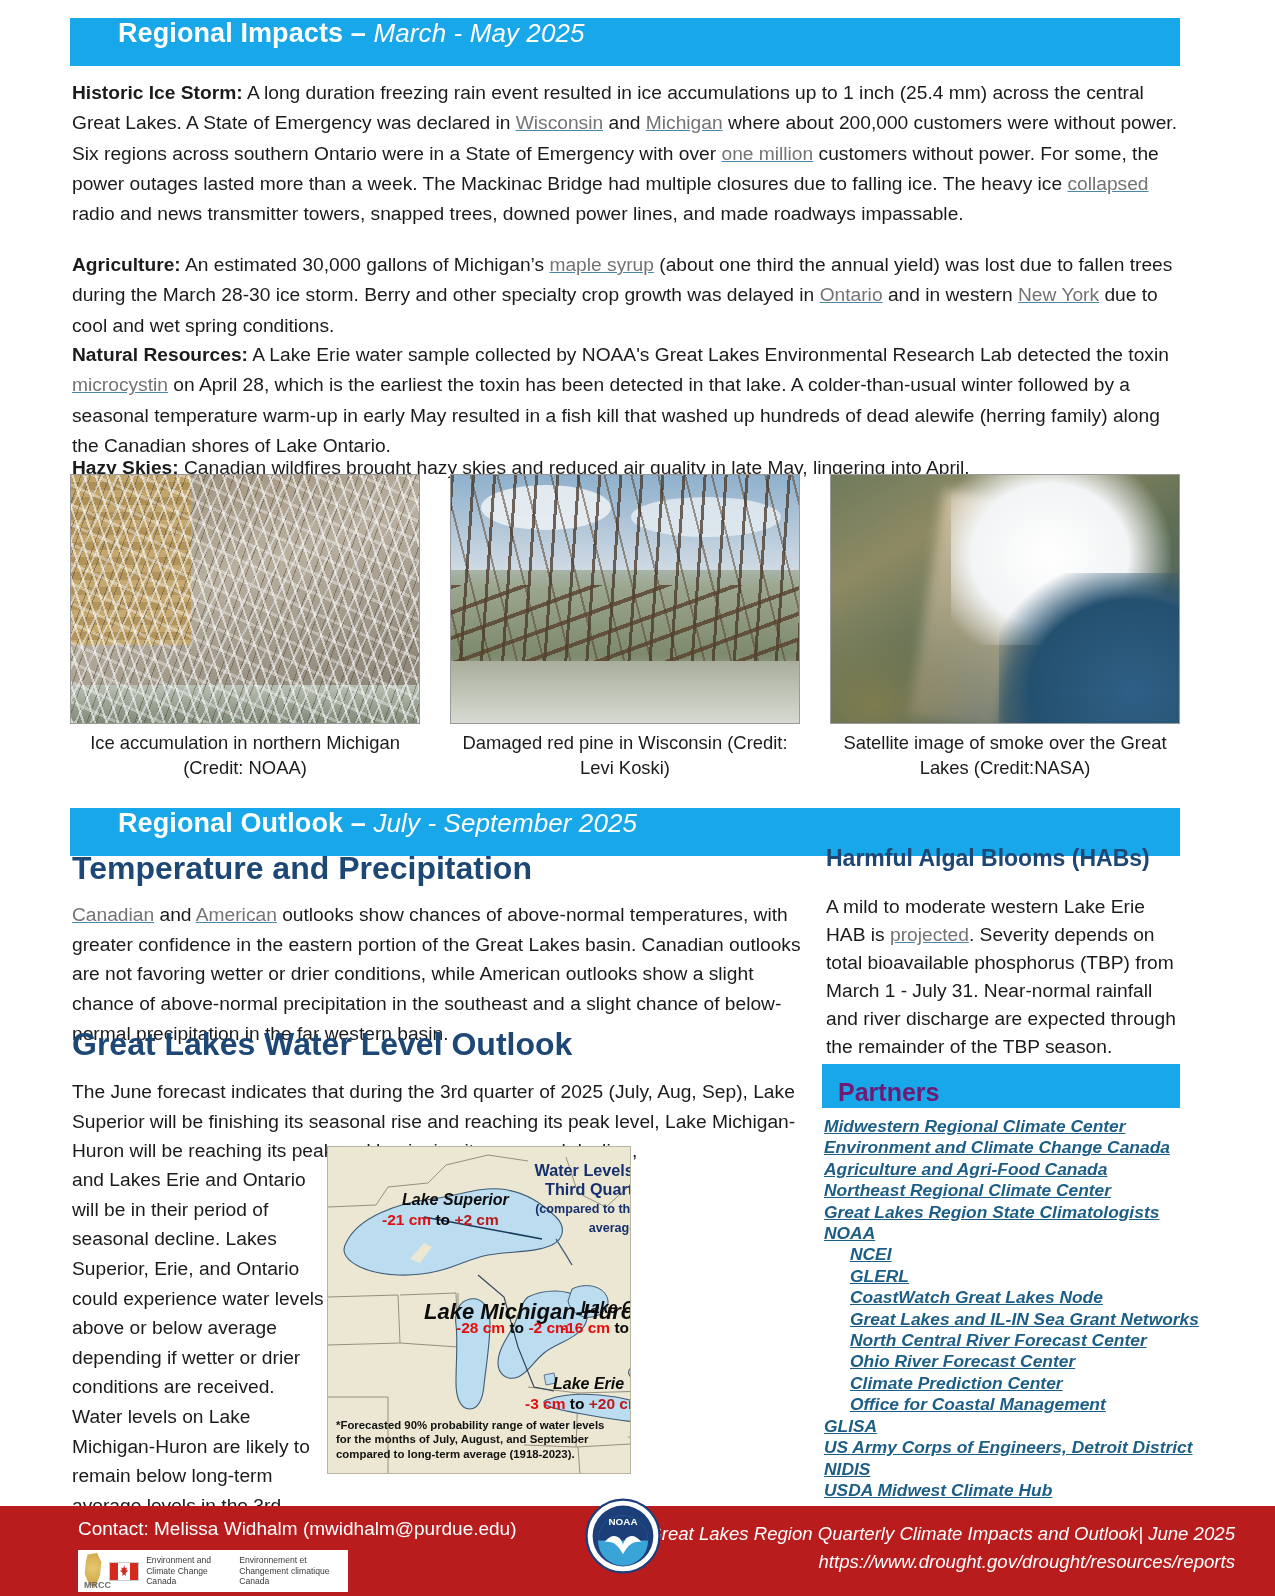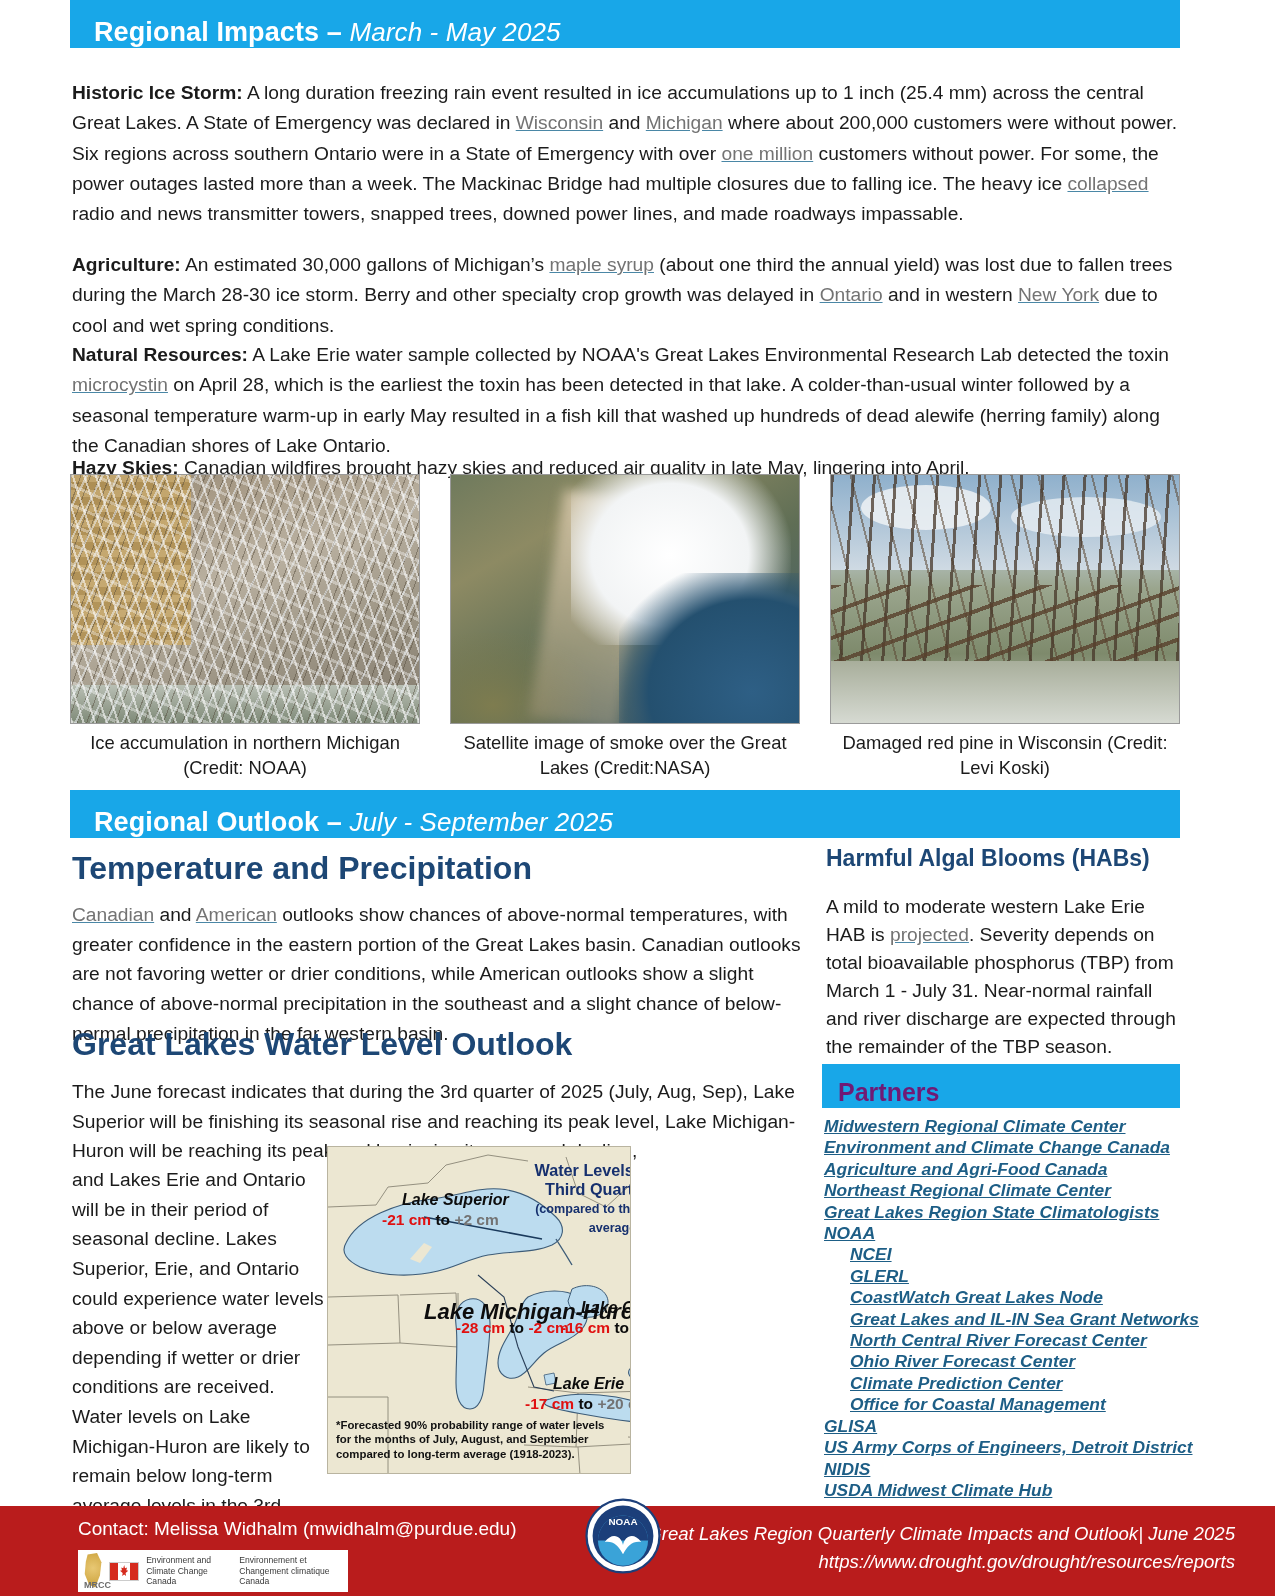--- a/index.html
+++ b/index.html
@@ -14,23 +14,24 @@
     color: #1a1a1a;
     overflow: hidden;
   }
 
   
   .banner {
     position: absolute;
     background: #18a7e8;
     color: #ffffff;
     display: flex;
-    align-items: flex-end;
-    padding-left: 24px;
+    align-items: flex-start;
+    padding-left: 48px;
     letter-spacing: .1px;
+    margin-top: 18px;
   }
   .banner .b-bold {
     font-weight: bold;
     font-size: 27px;
     white-space: pre;
   }
   .banner .b-ital {
     font-style: italic;
     font-size: 26px;
     white-space: pre;
@@ -220,21 +221,21 @@
     color:#0c0c0c;
     white-space:nowrap;
   }
   .mval {
     position:absolute;
     font-weight:bold;
     white-space:nowrap;
     font-size:15.5px;
   }
   .neg { color:#e01010; }
-  .pos { color:#737373; }
+  .pos { color:#b91c1c; }
   .mid { color:#0c0c0c; }
   #map-title {
     position:absolute; left:196px; top:14px; width:186px;
     text-align:center; color:#16306e; font-weight:bold;
     line-height:19px;
   }
   #map-title .t1 { font-size:16.2px; display:block; }
   #map-title .t2 { font-size:16.2px; display:block; }
   #map-title .t3 { font-size:12.6px; display:block; margin-top:1px; }
   #map-foot {
@@ -303,42 +304,42 @@
 <p class="para" id="p-nat"><b>Natural Resources:</b><span> A Lake Erie water sample collected by NOAA's Great Lakes Environmental Research Lab detected the toxin </span><a class="lnk" href="#">microcystin</a><span> on April 28, which is the earliest the toxin has been detected in that lake. A colder-than-usual winter followed by a seasonal temperature warm-up in early May resulted in a fish kill that washed up hundreds of dead alewife (herring family) along the Canadian shores of Lake Ontario.</span></p>
 
 <p class="para" id="p-hazy"><b>Hazy Skies:</b><span> Canadian wildfires brought hazy skies and reduced air quality in late May, lingering into April.</span></p>
 
 <div class="photo-row">
   <div class="photo-cell">
     <div class="photo ph1">
         <div class="snow"></div>
       </div>
     <div class="cap">Ice accumulation in northern Michigan (Credit: NOAA)</div>
+  </div>
+  <div class="photo-cell">
+    <div class="photo ph3">
+      <div class="sky"></div>
+      <div class="cl1"></div>
+      <div class="cl2"></div>
+      <div class="trees"></div>
+      <div class="bend"></div>
+      <div class="ground"></div>
+    </div>
+    <div class="cap">Damaged red pine in Wisconsin (Credit: Levi Koski)</div>
   </div>
   <div class="photo-cell">
     <div class="photo ph2">
       <div class="land"></div>
       <div class="smokeA"></div>
       <div class="smokeB"></div>
       <div class="cloudA"></div>
       <div class="cloudB"></div>
       <div class="water"></div>
     </div>
     <div class="cap">Satellite image of smoke over the Great Lakes (Credit:NASA)</div>
-  </div>
-  <div class="photo-cell">
-    <div class="photo ph3">
-      <div class="sky"></div>
-      <div class="cl1"></div>
-      <div class="cl2"></div>
-      <div class="trees"></div>
-      <div class="bend"></div>
-      <div class="ground"></div>
-    </div>
-    <div class="cap">Damaged red pine in Wisconsin (Credit: Levi Koski)</div>
   </div>
 </div>
 
 <div class="banner" id="outlook-banner">
   <span class="b-bold">Regional Outlook – </span>
     <span class="b-ital">July - September 2025</span>
 </div>
 
 <div class="h3" id="h-temp">Temperature and Precipitation</div>
 <p class="para" id="p-temp"><a class="lnk" href="#">Canadian</a><span> and </span><a class="lnk" href="#">American</a><span> outlooks show chances of above-normal temperatures, with greater confidence in the eastern portion of the Great Lakes basin. Canadian outlooks are not favoring wetter or drier conditions, while American outlooks show a slight chance of above-normal precipitation in the southeast and a slight chance of below-normal precipitation in the far western basin.</span></p>
@@ -410,21 +411,21 @@
   <div class="mlabel" style="left:74px; top:44px; font-size:16px;">Lake Superior</div>
   <div class="mval" style="left:54px; top:64px;"><span class="neg">-21 cm</span> <span class="mid">to</span> <span class="pos">+2 cm</span></div>
 
   <div class="mlabel" style="left:96px; top:152px; font-size:22px;">Lake Michigan-Huron</div>
   <div class="mval" style="left:128px; top:172px;"><span class="neg">-28 cm</span> <span class="mid">to</span> <span class="neg">-2 cm</span></div>
 
   <div class="mlabel" style="left:253px; top:152px; font-size:16px;">Lake Ontario</div>
   <div class="mval" style="left:233px; top:172px;"><span class="neg">-16 cm</span> <span class="mid">to</span> <span class="pos">+28 cm</span></div>
 
   <div class="mlabel" style="left:225px; top:228px; font-size:16px;">Lake Erie</div>
-  <div class="mval" style="left:197px; top:248px;"><span class="neg">-17 cm</span> <span class="mid">to</span> <span class="pos">+20 cm</span></div>
+  <div class="mval" style="left:197px; top:248px;"><span class="neg">-3 cm</span> <span class="mid">to</span> <span class="pos">+20 cm</span></div>
 
   <div id="map-foot">*Forecasted 90% probability range of water levels for the months of July, August, and September compared to long-term average (1918-2023).</div>
 </div>
 
 <div class="h3" id="h-hab">Harmful Algal Blooms (HABs)</div>
 <p class="para" id="p-hab"><span>A mild to moderate western Lake Erie HAB is </span><a class="lnk" href="#">projected</a><span>. Severity depends on total bioavailable phosphorus (TBP) from March 1 - July 31. Near-normal rainfall and river discharge are expected through the remainder of the TBP season.</span></p>
 
 <div id="h-partners-wrap">
   <span id="h-partners">Partners</span>
 </div>

